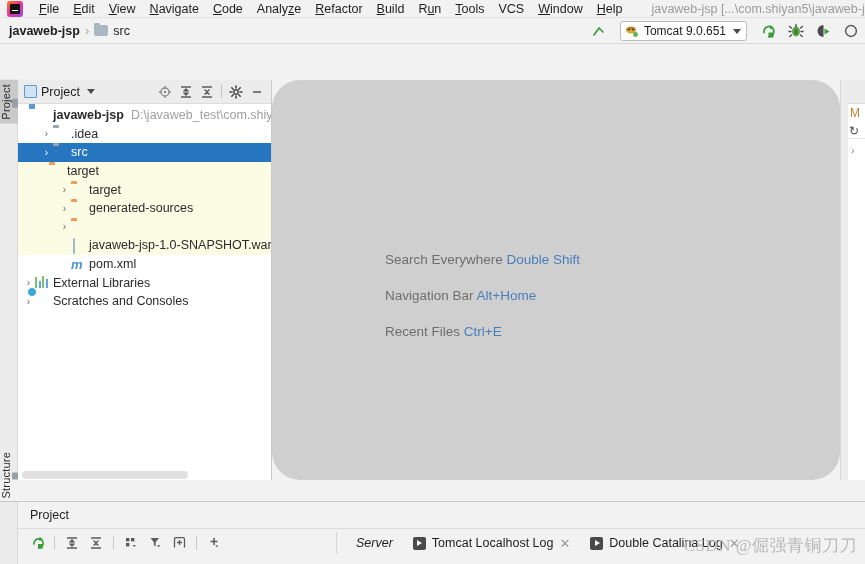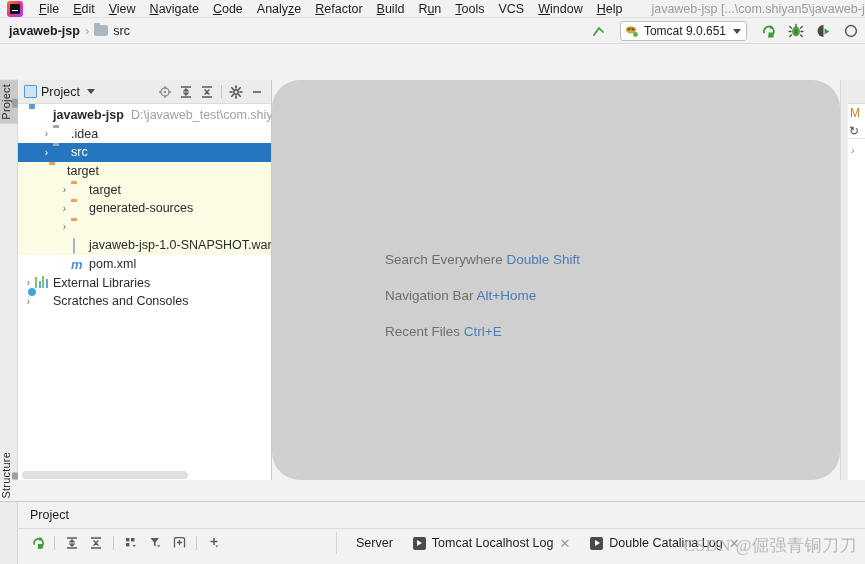--- a/index.html
+++ b/index.html
@@ -204,21 +204,21 @@
   .svc-toolbar {
     height: 28px; display: flex; align-items: center; gap: 2px; padding-left: 8px;
     border-top: 1px solid #dcdcdc; position: relative;
   }
   .svc-btn { width: 22px; height: 22px; display:flex; align-items:center; justify-content:center; }
   .svc-sep { width: 1px; height: 14px; background: #c8c8c8; margin: 0 4px; }
   .svc-tabs {
     position: absolute; left: 330px; top: 0; height: 28px; display: flex; align-items: center; gap: 0;
   }
   .svc-tab { display: flex; align-items: center; gap: 6px; padding: 0 10px; height: 28px; font-size: 12.5px; color:#1d1d1d; }
-  .svc-tab.plain { padding-left: 8px; }
+  .svc-tab.plain { padding-left: 8px; font-style: italic; }
   .run-ico {
     width: 13px; height: 13px; background: #4a4a4a; border-radius: 2px;
     display:flex; align-items:center; justify-content:center;
   }
   .run-ico::after {
     content:""; width:0;height:0;border-left:5px solid #fff;
     border-top:3.5px solid transparent;border-bottom:3.5px solid transparent; margin-left:1px;
   }
   .tab-close { color:#9a9a9a; font-size: 13px; }
   .svc-divider-v { position:absolute; left:318px; top:3px; width:1px; height:22px; background:#d5d5d5; }

